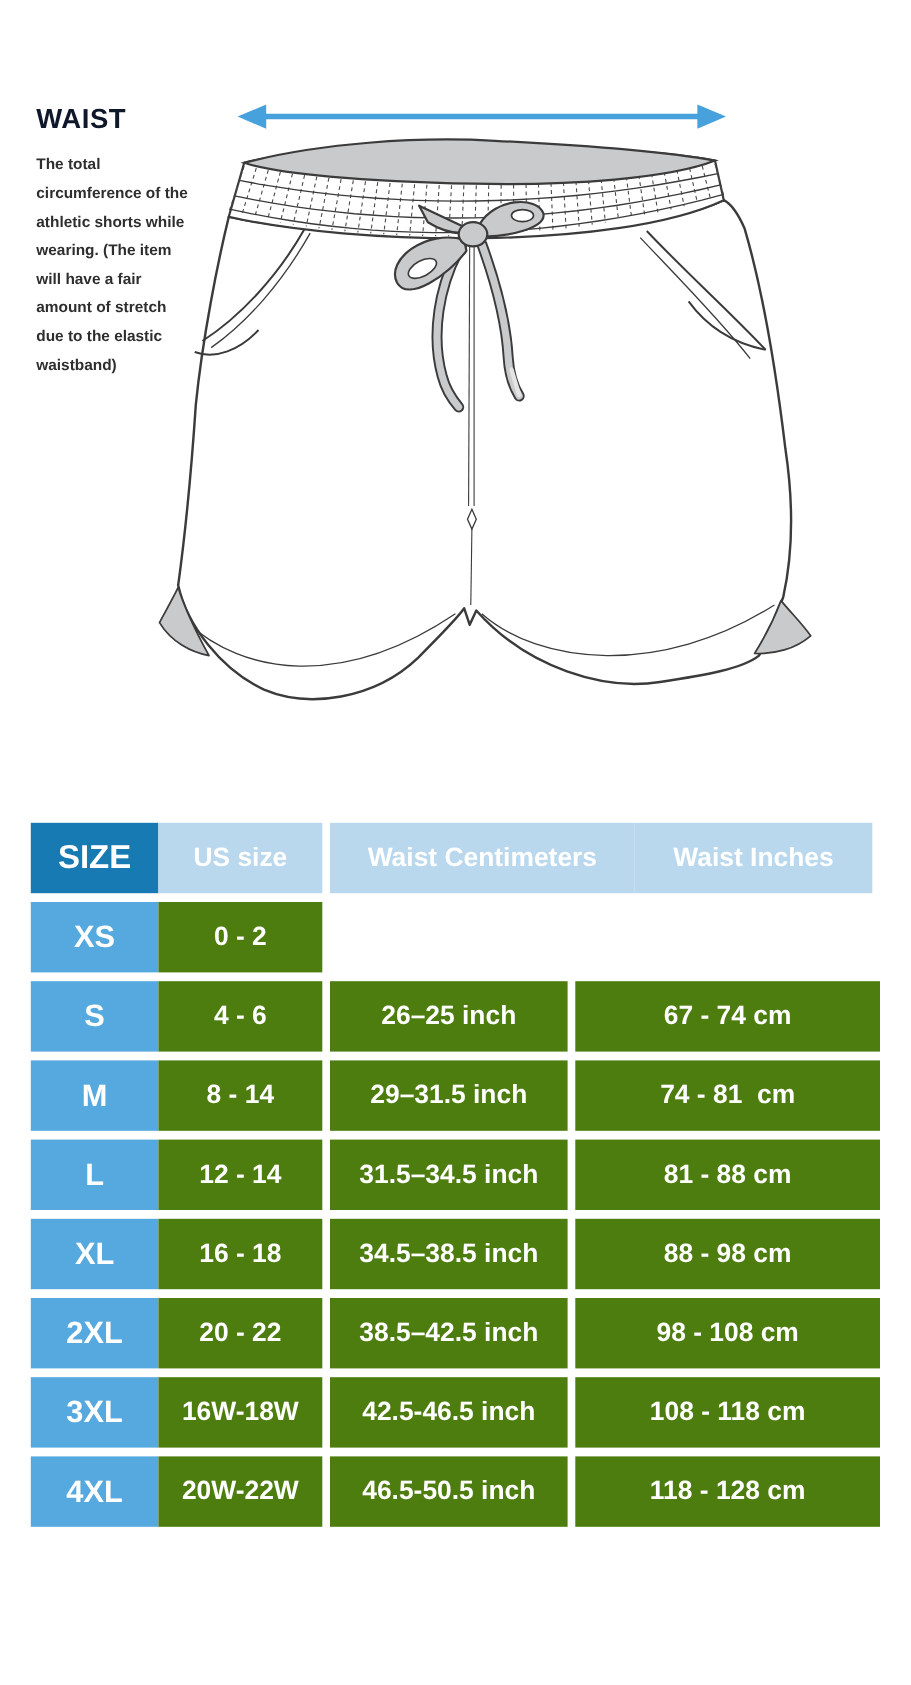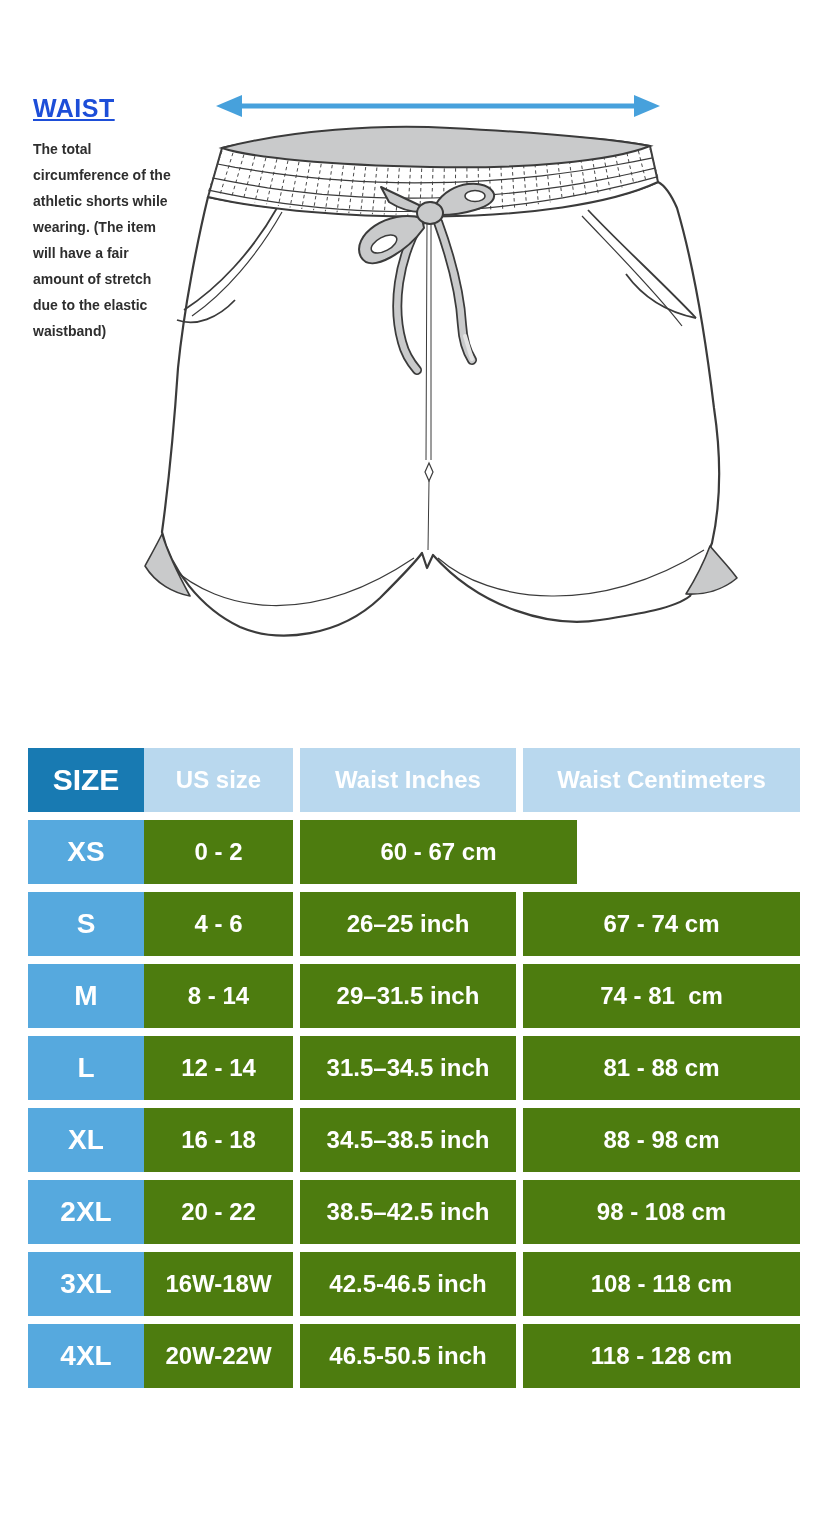--- a/index.html
+++ b/index.html
@@ -5,21 +5,21 @@
   html,body{margin:0;padding:0;}
   body{
     width:828px;height:1532px;background:#ffffff;position:relative;
     font-family:"Liberation Sans", sans-serif;overflow:hidden;
   }
   .page{position:absolute;inset:0;}
 
   
   .info{position:absolute;left:33px;top:94px;width:146px;}
   .info h1{
-    margin:0 0 13px 0;font-size:25px;font-weight:bold;color:#1d4ed8;letter-spacing:.5px;text-decoration:underline;
+    margin:0 0 13px 0;font-size:25px;font-weight:bold;color:#0f172a;letter-spacing:.5px;
   }
   .info p{
     margin:0;font-size:14px;line-height:26px;color:#2e2e2e;font-weight:bold;
   }
 
   
   .illu{position:absolute;left:130px;top:88px;}
 
   
   .size-table{position:absolute;left:28px;top:748px;width:772px;}
@@ -156,27 +156,26 @@
       <path d="M 292,130 C 258,120 220,148 231,169 C 241,187 278,162 294,140 Z" fill="#c9cacb" stroke="#3b3b3b" stroke-width="2" stroke-linejoin="round"></path>
       <ellipse cx="254" cy="156" rx="14" ry="7" fill="#ffffff" stroke="#3b3b3b" stroke-width="1.5" transform="rotate(-28 254 156)"></ellipse>
       <ellipse cx="300" cy="125" rx="13" ry="11" fill="#c9cacb" stroke="#3b3b3b" stroke-width="2"></ellipse>
     </g>
   </svg>
 
   <div class="size-table">
     <div class="row header">
       <div class="cell c1">SIZE</div>
       <div class="cell c2">US size</div>
+      <div class="cell c4">Waist Centimeters</div>
       <div class="cell c3">Waist Inches</div>
-      <div class="cell c4">Waist Centimeters</div>
     </div>
     <div class="row data">
       <div class="cell c1">XS</div>
       <div class="cell c2">0 - 2</div>
-      <div class="cell c4">60 - 67 cm</div>
     </div>
     <div class="row data">
       <div class="cell c1">S</div>
       <div class="cell c2">4 - 6</div>
       <div class="cell c3">26–25 inch</div>
       <div class="cell c4">67 - 74 cm</div>
     </div>
     <div class="row data">
       <div class="cell c1">M</div>
       <div class="cell c2">8 - 14</div>

